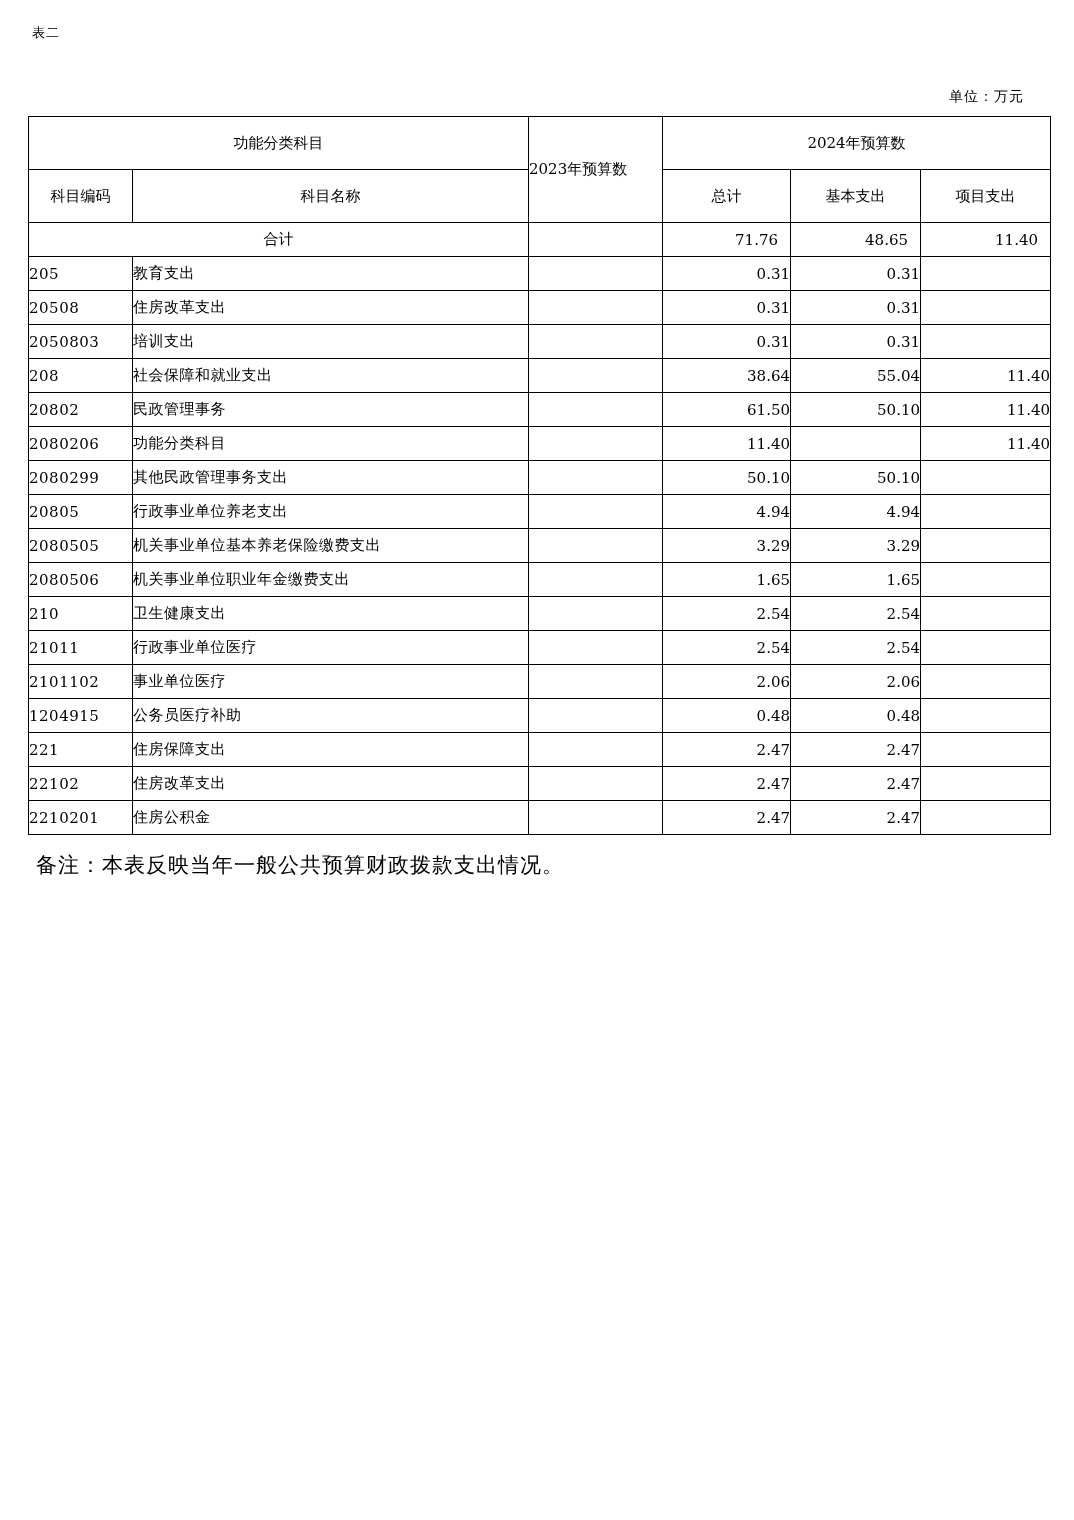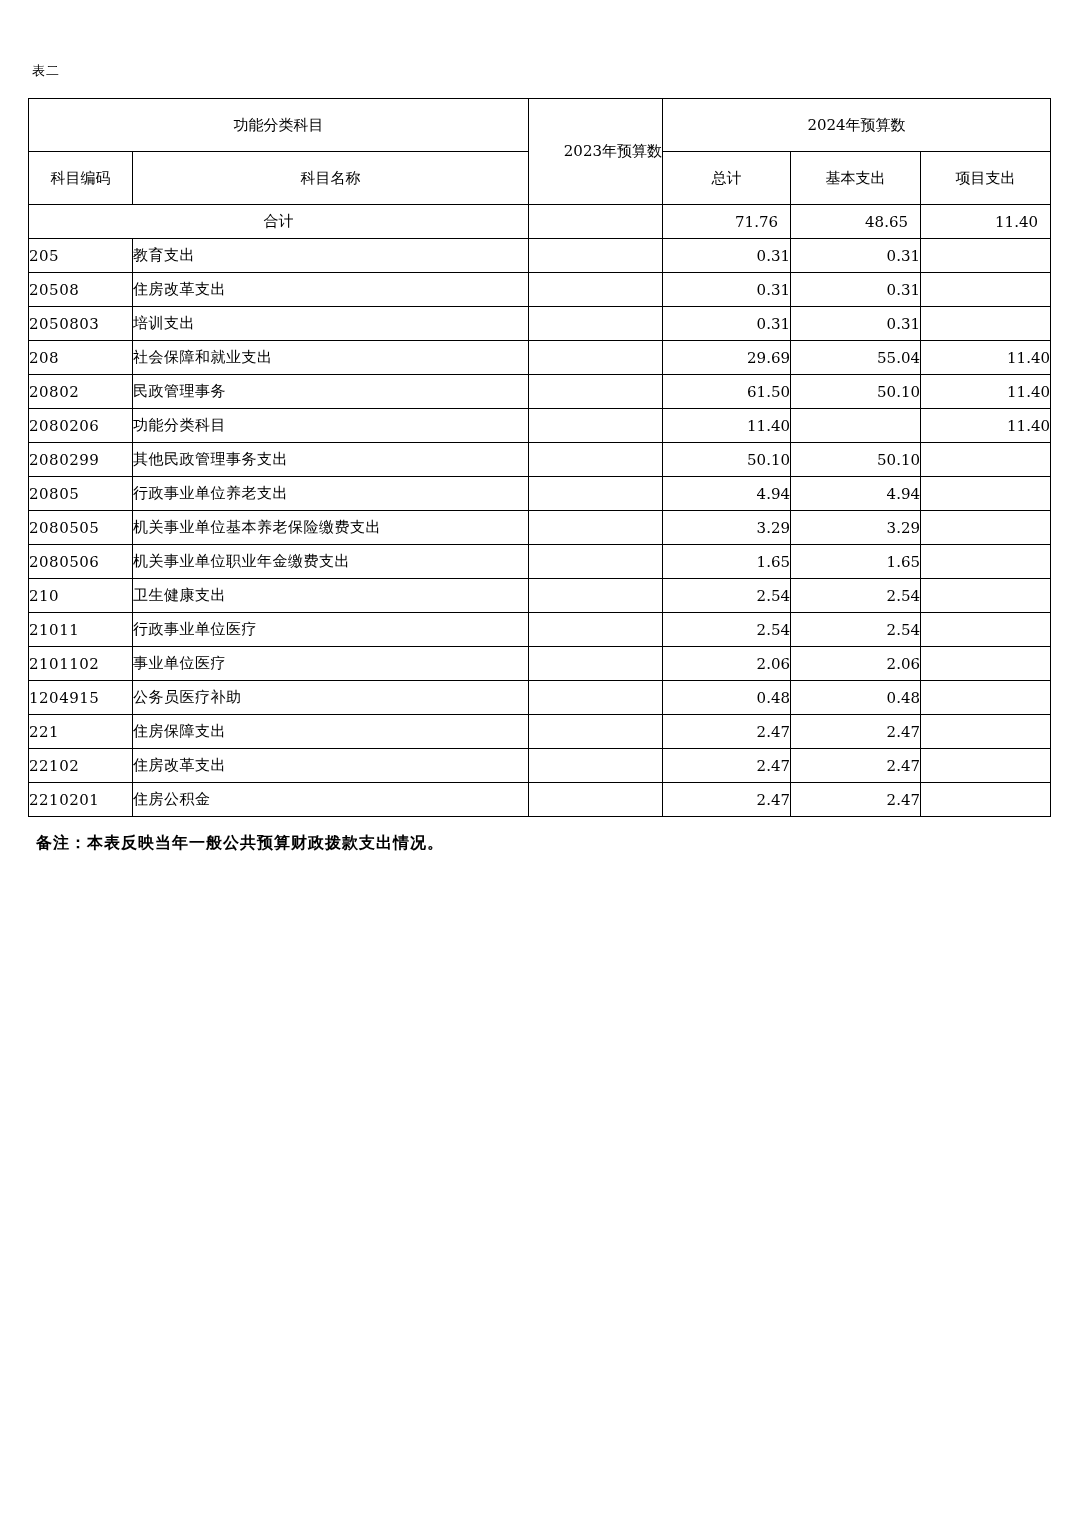--- a/index.html
+++ b/index.html
@@ -12,21 +12,21 @@
     height: 1520px;
     position: relative;
     font-family: "DejaVu Serif", serif;
     color: #000000;
   }
   .page {
     position: relative;
     width: 1074px;
     height: 1082px;
     box-sizing: border-box;
-    padding: 62px 28px 0 28px;
+    padding: 24px 28px 0 28px;
   }
   .corner-label {
     font-family: "DejaVu Serif", serif;
     font-size: 13px;
     letter-spacing: 1px;
     margin-left: 4px;
     margin-bottom: 18px;
   }
   .doc-title {
     text-align: center;
@@ -61,21 +61,21 @@
     height: 52px;
     line-height: 1.25;
   }
   .hdr-sub {
     text-align: center;
     font-size: 17px;
     height: 52px;
     line-height: 1.25;
   }
   .hdr-2023 {
-    text-align: right;
+    text-align: left;
     font-size: 17px;
     line-height: 1.3;
     padding: 0 16px;
   }
   .row-h {
     height: 34px;
   }
   .c-code {
     padding-left: 10px;
     font-size: 15px;
@@ -94,36 +94,36 @@
     font-weight: bold;
     text-align: center;
     font-size: 16px;
   }
   .total-row td.num {
     text-align: right;
     padding-right: 12px;
   }
   .note {
     margin: 16px 0 0 8px;
-    font-size: 16px;
+    font-size: 21px;
     letter-spacing: 1px;
-    font-weight: bold;
   }
   .ind0 { padding-left: 10px; font-family: Liberation Mono, monospace; }
   .ind1 { padding-left: 22px; }
   .ind2 { padding-left: 34px; }
 </style>
 </head>
 <body>
 
 <div class="page">
 
   <div class="corner-label">表二</div>
 
 
+  <div class="unit-line">单位：万元</div>
 
   <table class="budget">
     <colgroup>
       <col style="width:104px">
       <col style="width:396px">
       <col style="width:134px">
       <col style="width:128px">
       <col style="width:130px">
       <col style="width:130px">
     </colgroup>
@@ -170,21 +170,21 @@
           <td class="c-name ind2">培训支出</td>
           <td class="num"></td>
           <td class="num">0.31</td>
           <td class="num">0.31</td>
           <td class="num"></td>
         </tr>
         <tr class="row-h">
           <td class="c-code">208</td>
           <td class="c-name ind0">社会保障和就业支出</td>
           <td class="num"></td>
-          <td class="num">29.69</td>
+          <td class="num">38.64</td>
           <td class="num">55.04</td>
           <td class="num">11.40</td>
         </tr>
         <tr class="row-h">
           <td class="c-code">20802</td>
           <td class="c-name ind1">民政管理事务</td>
           <td class="num"></td>
           <td class="num">61.50</td>
           <td class="num">50.10</td>
           <td class="num">11.40</td>

